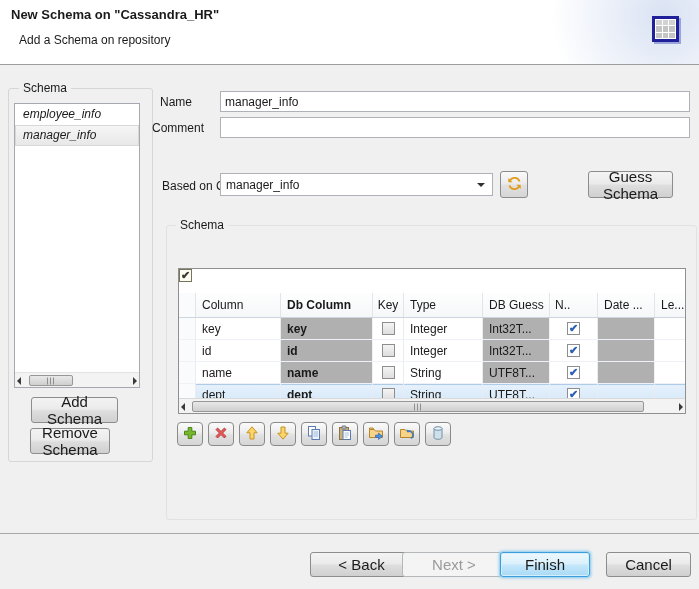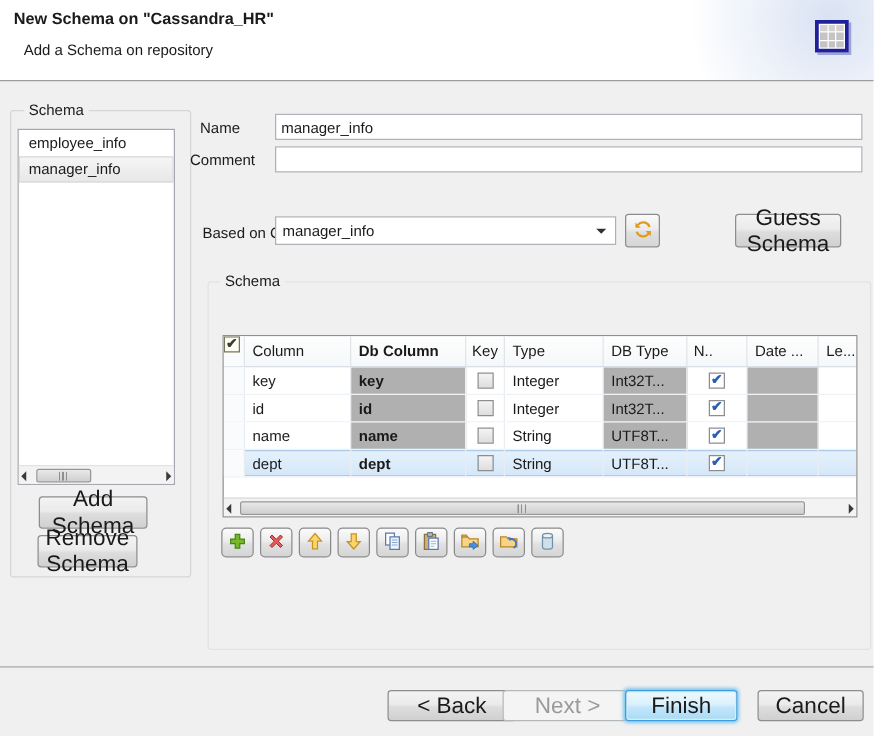--- a/index.html
+++ b/index.html
@@ -28,40 +28,40 @@
   
   .groupbox{position:absolute;border:1px solid #d6d6d6;border-radius:3px;}
   .group-label{position:absolute;background:#f0f0f0;padding:0 4px;line-height:14px;}
   
   #left-group{left:8px;top:88px;width:145px;height:374px;}
   #left-group .group-label{left:10px;top:-8px;}
   .list{
     position:absolute;left:5px;top:14px;width:126px;height:285px;
     background:#fff;border:1px solid #a5a9af;overflow:hidden;
   }
-  .li{height:21px;line-height:21px;padding-left:8px;white-space:nowrap;}
+  .li{height:21px;line-height:21px;padding-left:8px;white-space:nowrap;font-style:italic;}
   .li.sel{background:linear-gradient(#f6f6f6,#e7e7e7);box-shadow:inset 0 0 0 1px #d8d8d8;}
   
   .hscroll{position:absolute;background:#f3f3f3;height:15px;}
   .sb-thumb{
     position:absolute;top:2px;height:11px;border:1px solid #979797;border-radius:2px;
     background:linear-gradient(#e8e8e8,#cfcfcf);
   }
   .sb-grip{
     position:absolute;left:50%;top:50%;width:8px;height:7px;transform:translate(-50%,-50%);
     background:repeating-linear-gradient(90deg,#8f8f8f 0 1px,transparent 1px 3px);
   }
   .sb-arr{position:absolute;top:4px;width:0;height:0;border:4px solid transparent;}
   .sb-arr.left{left:2px;border-right-color:#3a3a3a;border-left-width:0;}
   .sb-arr.right{right:2px;border-left-color:#3a3a3a;border-right-width:0;}
   
   .btn{
     position:absolute;height:26px;border:1px solid #8d8d8d;border-radius:3px;
     background:linear-gradient(#f3f3f3,#ebebeb 45%,#dddddd 55%,#d0d0d0);
-    font-family:inherit;font-size:18px;color:#1a1a1a;text-align:center;
+    font-family:inherit;font-size:15px;color:#1a1a1a;text-align:center;
     display:flex;align-items:center;justify-content:center;cursor:default;
   }
   .btn.disabled{background:#f4f4f4;border-color:#b5b8ba;color:#9a9a9a;}
   .btn.default{
     border-color:#3c9ddd;
     background:linear-gradient(#edf8fe,#dcf1fc 45%,#c3e6fa 55%,#a9daf5);
     box-shadow:0 0 3px 1px #7cc6ee, inset 0 0 0 1px #d6effc;
   }
   
   .lbl{position:absolute;height:14px;line-height:14px;white-space:nowrap;}
@@ -82,21 +82,21 @@
   }
   .iconbtn svg{width:17px;height:17px;}
   
   #right-group{left:166px;top:225px;width:531px;height:295px;border-color:#e2e2e2;}
   #right-group .group-label{left:9px;top:-8px;}
   .table-wrap{
     position:absolute;left:178px;top:268px;width:508px;height:146px;
     background:#fff;border:1px solid #8f8f8f;overflow:hidden;
   }
   .thead{display:flex;height:25px;border-bottom:1px solid #cdd5df;
-    background:linear-gradient(#fefefe,#f5f7f9);}
+    background:linear-gradient(#fefefe,#f5f7f9);margin-top:24px;}
   .thead .tc{display:flex;align-items:center;border-right:1px solid #e1e4e9;padding-left:6px;}
   .trow{display:flex;height:22px;border-bottom:1px solid #eef1f5;background:#fff;}
   .trow .tc{display:flex;align-items:center;border-right:1px solid #e9edf2;padding-left:6px;overflow:hidden;white-space:nowrap;}
   .trow.sel{background:linear-gradient(#e6f1fc,#d4e7f8);
     box-shadow:inset 0 1px 0 #aecbe8, inset 0 -1px 0 #aecbe8;}
   .tc.gray{background:#b0b0b0;border-right-color:#f2f2f2;}
   .c-rowhdr{width:17px;background:#fafbfc;}
   .c-col{width:85px;}
   .c-dbcol{width:92px;font-weight:bold;}
   .c-key{width:31px;justify-content:center;padding-left:0!important;}
@@ -192,21 +192,21 @@
     <span class="group-label">Schema</span>
   </div>
 
   <div class="table-wrap">
     <div class="thead">
       <div class="tc c-rowhdr"></div>
       <div class="tc c-col">Column</div>
       <div class="tc c-dbcol">Db Column</div>
       <div class="tc c-key">Key</div>
       <div class="tc c-type">Type</div>
-      <div class="tc c-dbtype">DB Type</div>
+      <div class="tc c-dbtype">DB Guess</div>
       <div class="tc c-null">
         <span class="cb hdr checked" id="hdr-cb"></span>
         <span>N..</span>
       </div>
       <div class="tc c-date">Date ...</div>
       <div class="tc c-len">Le...</div>
     </div>
     <div id="schema-rows">
         <div class="trow">
           <div class="tc c-rowhdr"></div>

